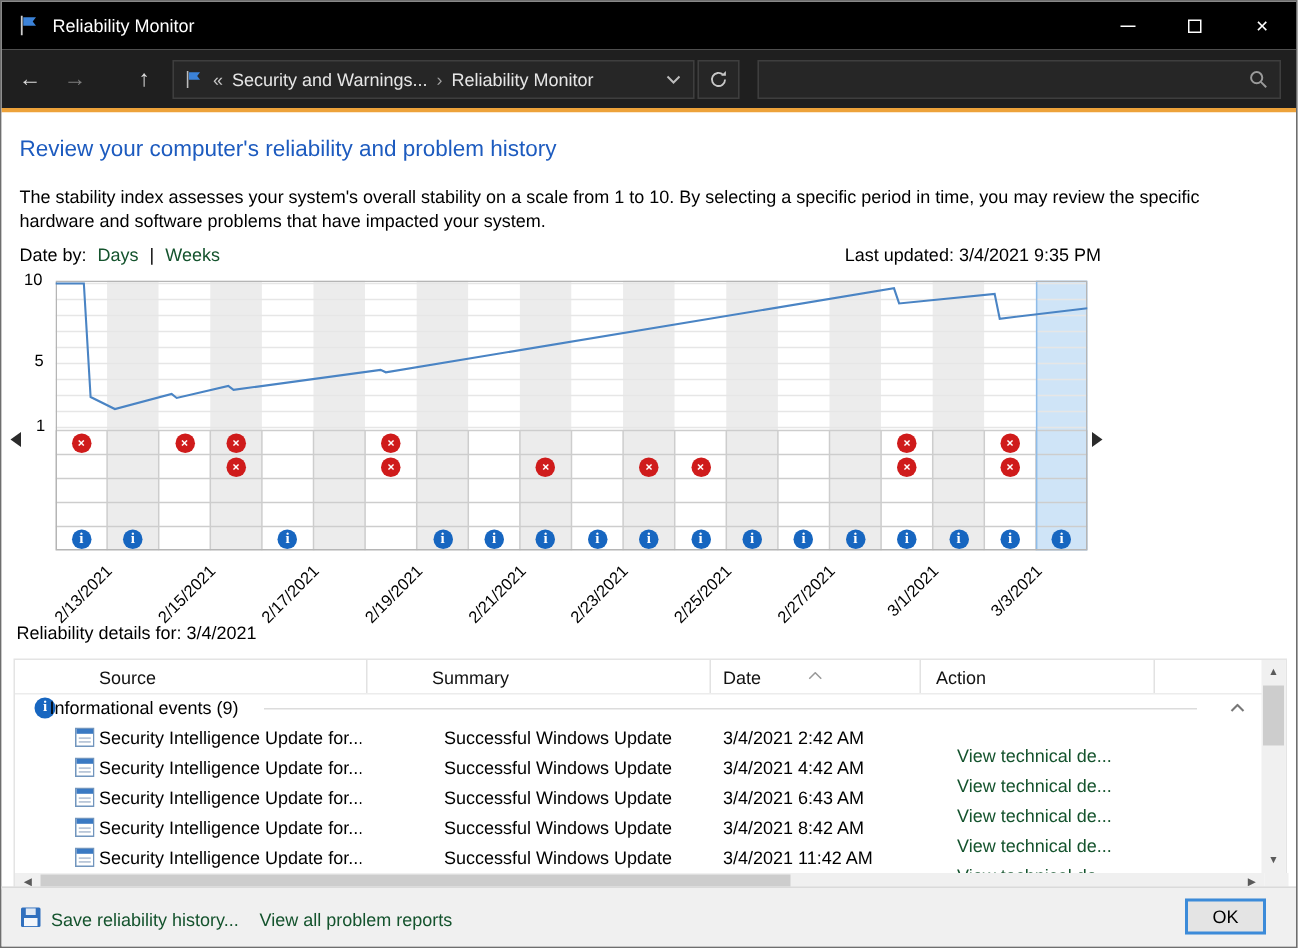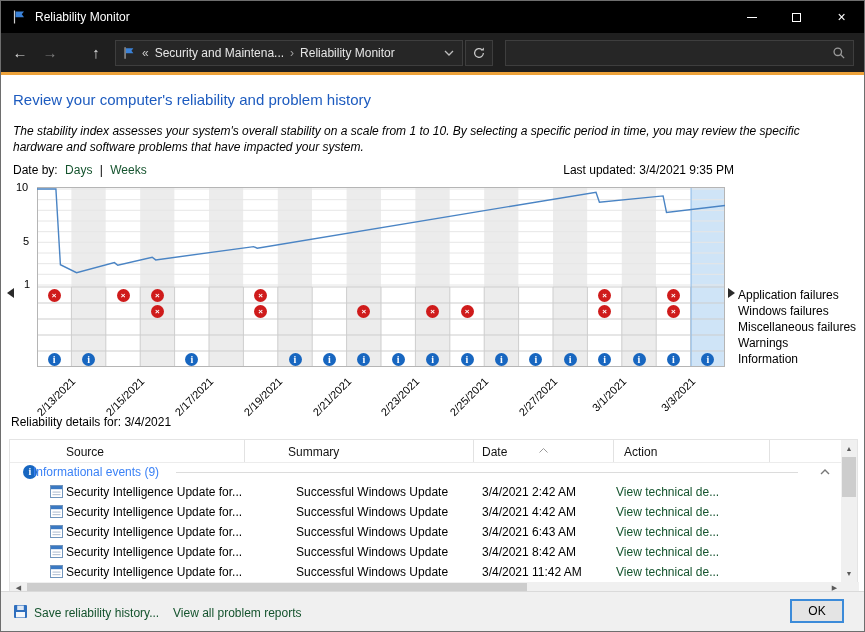--- a/index.html
+++ b/index.html
@@ -32,21 +32,21 @@
   .refresh-btn{margin-left:2px;width:28px;height:26px;background:#262626;border:1px solid #3e3e3e;display:flex;align-items:center;justify-content:center;cursor:pointer;}
   .searchbox{flex:1;margin-left:12px;margin-right:10px;height:26px;background:#262626;border:1px solid #3e3e3e;display:flex;align-items:center;}
   .searchbox input{flex:1;height:100%;background:transparent;border:0;outline:0;color:#e6e6e6;font-size:12px;padding:0 8px;font-family:inherit;}
   .search-icon{margin-right:7px;display:flex;}
 
   .accent{position:absolute;top:71px;left:0;right:0;height:3px;background:#eda23a;}
 
   
   .content{position:absolute;top:74px;left:0;right:0;height:518px;background:#fff;font-size:12px;color:#000;}
   .page-heading{position:absolute;left:12px;top:16px;font-size:15px;color:#1d5bbf;}
-  .page-desc{position:absolute;left:12px;top:48px;width:832px;line-height:16px;font-style:italic;}
+  .page-desc{position:absolute;left:12px;top:48px;width:832px;line-height:16px;}
   .viewby{position:absolute;left:12px;top:88px;}
   .viewby span,.viewby a{margin-right:4px;}
   .last-updated{position:absolute;right:130px;top:88px;}
   .link{color:#14532d;cursor:pointer;text-decoration:none;}
 
   
   .ylabel{position:absolute;font-size:11px;color:#000;}
   .yl-10{left:15px;top:106px;}
   .yl-5{left:22px;top:160px;}
   .yl-1{left:23px;top:203px;}
@@ -69,30 +69,30 @@
   .th{position:absolute;top:0;height:22px;border-right:1px solid #e2e2e2;font-size:12px;color:#121212;padding-top:5px;}
   .th-source{left:0;width:235px;padding-left:56px;}
   .th-summary{left:235px;width:229px;padding-left:43px;}
   .th-date{left:464px;width:140px;padding-left:8px;}
   .th-action{left:604px;width:156px;padding-left:10px;}
   .th-fill{left:760px;width:73px;border-right:none;}
   .thead-line{position:absolute;left:0;top:22px;width:833px;height:1px;background:#ececec;}
   .sort-caret{position:absolute;left:529px;top:2px;}
   .group-row{position:absolute;left:0;top:22px;width:833px;height:20px;cursor:pointer;}
   .group-icon{position:absolute;left:13px;top:3px;width:14px;height:14px;border-radius:50%;background:#1766c0;color:#fff;text-align:center;font-size:10px;line-height:14px;font-weight:bold;font-family:"Liberation Serif","DejaVu Serif",serif;}
-  .group-label{position:absolute;left:23px;top:0;height:20px;line-height:20px;color:#3b82f6;}
+  .group-label{position:absolute;left:23px;top:0;height:20px;line-height:20px;color:#000000;}
   .group-line{position:absolute;left:166px;right:45px;top:10px;height:1px;background:#dcdcdc;}
   .group-chevron{position:absolute;right:13px;top:7px;cursor:pointer;display:flex;}
   .table-rows{position:absolute;left:0;top:42px;width:833px;}
   .trow{position:relative;height:20px;line-height:20px;font-size:12px;cursor:default;}
   .cell-icon{position:absolute;left:40px;top:3px;display:flex;}
   .c-source{position:absolute;left:56px;width:175px;overflow:hidden;white-space:nowrap;}
   .c-summary{position:absolute;left:286px;width:182px;overflow:hidden;white-space:nowrap;}
   .c-date{position:absolute;left:472px;width:128px;white-space:nowrap;}
-  .c-action{position:absolute;left:606px;white-space:nowrap;cursor:pointer;}
+  .c-action{position:absolute;left:628px;white-space:nowrap;cursor:pointer;margin-top:12px;}
   .vscroll{position:absolute;right:0;top:0;width:16px;height:142px;background:#f0f0f0;}
   .vs-btn{position:absolute;left:0;width:16px;height:17px;color:#5a5a5a;font-size:7px;display:flex;align-items:center;justify-content:center;cursor:pointer;}
   .vs-up{top:0;}
   .vs-down{top:125px;}
   .vs-thumb{position:absolute;top:17px;left:1px;width:14px;height:40px;background:#cdcdcd;cursor:pointer;}
   .hscroll{position:absolute;left:0;top:142px;width:833px;height:12px;background:#f0f0f0;}
   .hs-btn{position:absolute;top:0;width:17px;height:12px;color:#5a5a5a;font-size:7px;display:flex;align-items:center;justify-content:center;cursor:pointer;}
   .hs-left{left:0;}
   .hs-right{right:0;}
   .hs-thumb{position:absolute;left:17px;top:1px;width:500px;height:10px;background:#cdcdcd;cursor:pointer;}
@@ -136,21 +136,21 @@
     <div class="nav-btn nav-fwd">→</div>
     <div class="nav-btn nav-up">↑</div>
     <div class="addressbar">
       <span class="ab-flag">
         <svg width="14" height="14" viewBox="0 0 16 16">
             <path d="M3.5 1.5v13" stroke="#bdbdbd" stroke-width="1.2"></path>
             <path d="M4.5 2.5h8.5l-2.2 2.8 2.2 2.9H4.5z" fill="#3b82d8"></path>
           </svg>
       </span>
       <span class="ab-overflow">«</span>
-      <span class="ab-item">Security and Maintena...</span>
+      <span class="ab-item">Security and Warnings...</span>
       <span class="ab-sep">›</span>
       <span class="ab-item">Reliability Monitor</span>
       <span class="ab-chevron">
         <svg width="10" height="6" viewBox="0 0 10 6">
             <path d="M1 1l4 4 4-4" stroke="#bdbdbd" stroke-width="1.3" fill="none"></path>
           </svg>
       </span>
     </div>
     <div class="refresh-btn">
       <svg width="14" height="14" viewBox="0 0 16 16">
@@ -288,27 +288,20 @@
         <div class="date-label" style="left: 31.2px;">2/15/2021</div>
         <div class="date-label" style="left: 100px;">2/17/2021</div>
         <div class="date-label" style="left: 168.8px;">2/19/2021</div>
         <div class="date-label" style="left: 237.6px;">2/21/2021</div>
         <div class="date-label" style="left: 306.4px;">2/23/2021</div>
         <div class="date-label" style="left: 375.2px;">2/25/2021</div>
         <div class="date-label" style="left: 444px;">2/27/2021</div>
         <div class="date-label" style="left: 512.8px;">3/1/2021</div>
         <div class="date-label" style="left: 581.6px;">3/3/2021</div>
       </div>
-    <div class="chart-legend" id="chart-legend">
-        <div class="legend-item">Application failures</div>
-        <div class="legend-item">Windows failures</div>
-        <div class="legend-item">Miscellaneous failures</div>
-        <div class="legend-item">Warnings</div>
-        <div class="legend-item">Information</div>
-      </div>
 
     <div class="details-title">Reliability details for: 3/4/2021</div>
 
     <div class="dtable">
       <div class="th th-source">Source</div>
       <div class="th th-summary">Summary</div>
       <div class="th th-date">Date</div>
       <div class="th th-action">Action</div>
       <div class="th th-fill"></div>
       <span class="sort-caret">

